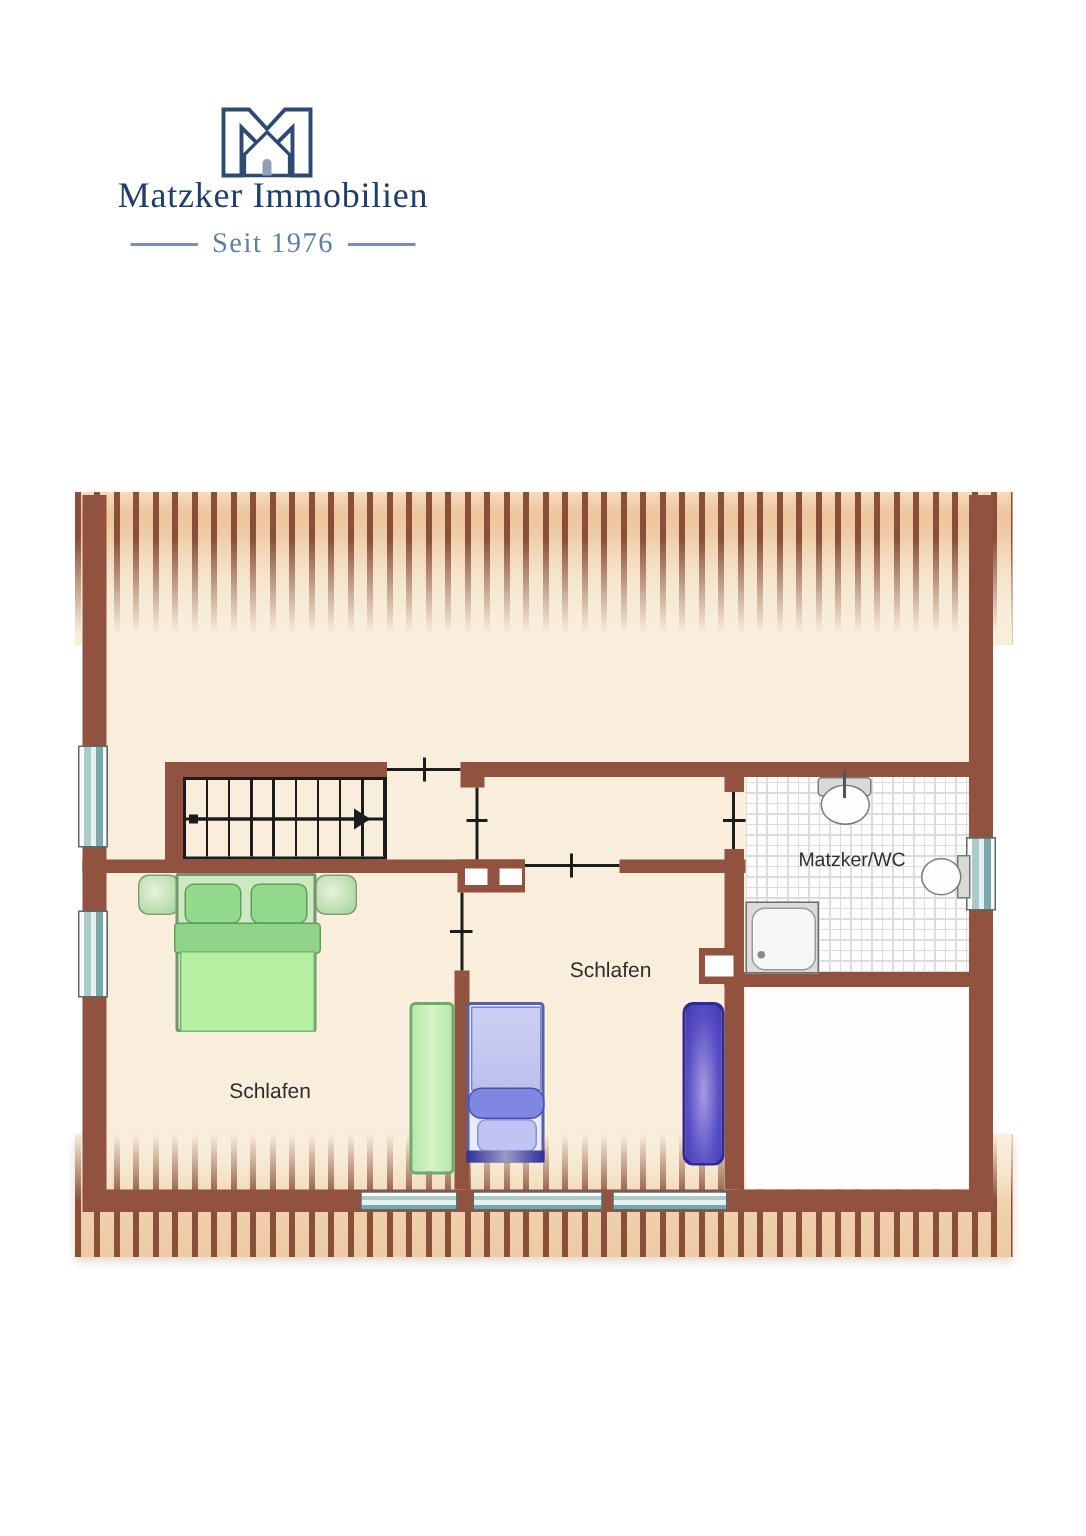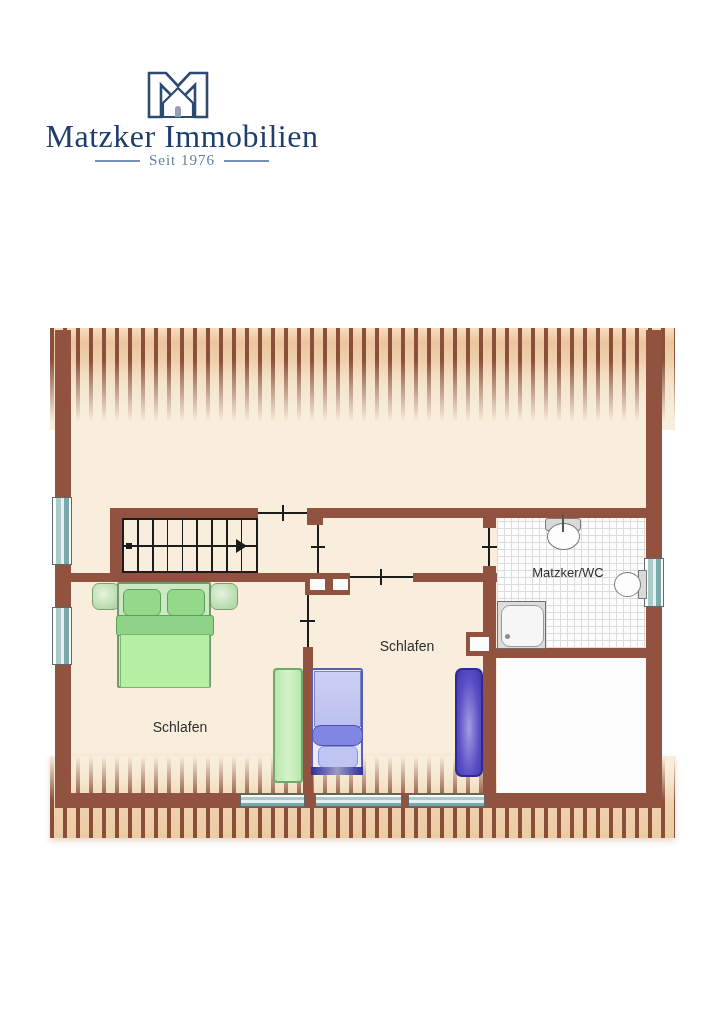--- a/index.html
+++ b/index.html
@@ -1,24 +1,24 @@
 <!DOCTYPE html>
 <html><head>
 <meta charset="utf-8">
 <style>
   html,body{margin:0;padding:0;}
   body{width:724px;height:1024px;position:relative;background:#ffffff;overflow:hidden;
        font-family:"Liberation Sans", sans-serif;}
   .abs{position:absolute;}
   
   .logo-title{left:42px;top:118px;width:280px;text-align:center;
-    font-family:"Liberation Serif", serif;font-size:32px;color:#1e3f6e;letter-spacing:.5px;}
+    font-family:"Liberation Serif", serif;font-size:24px;color:#1e3f6e;letter-spacing:.5px;}
   .logo-tagline-row{left:42px;top:152px;width:280px;display:flex;align-items:center;justify-content:center;gap:9px;}
   .logo-tagline-row .rule{width:45px;height:2px;background:#7591b5;}
-  .logo-tagline{font-family:"Liberation Serif", serif;font-size:15px;color:#5f7ea6;letter-spacing:1px;}
+  .logo-tagline{font-family:"Liberation Serif", serif;font-size:19px;color:#5f7ea6;letter-spacing:1px;}
   
   .floor{background:#f8eedb;}
   .wall{background:#91523f;}
   .flue{background:#fdfdfd;}
   .roof-top{left:50px;top:328px;width:625px;height:102px;
     background:repeating-linear-gradient(90deg,#8a4f38 0 4px,rgba(138,79,56,0) 4px 13px),
                linear-gradient(180deg,#f6dcbe 0,#edc49c 14%,#f3ddc0 55%,#f8eedb 100%);}
   .roof-top::after{content:"";position:absolute;inset:0;
     background:linear-gradient(180deg,rgba(248,238,219,0) 30%,#f8eedb 92%);}
   .roof-bottom{left:50px;top:756px;width:625px;height:82px;

